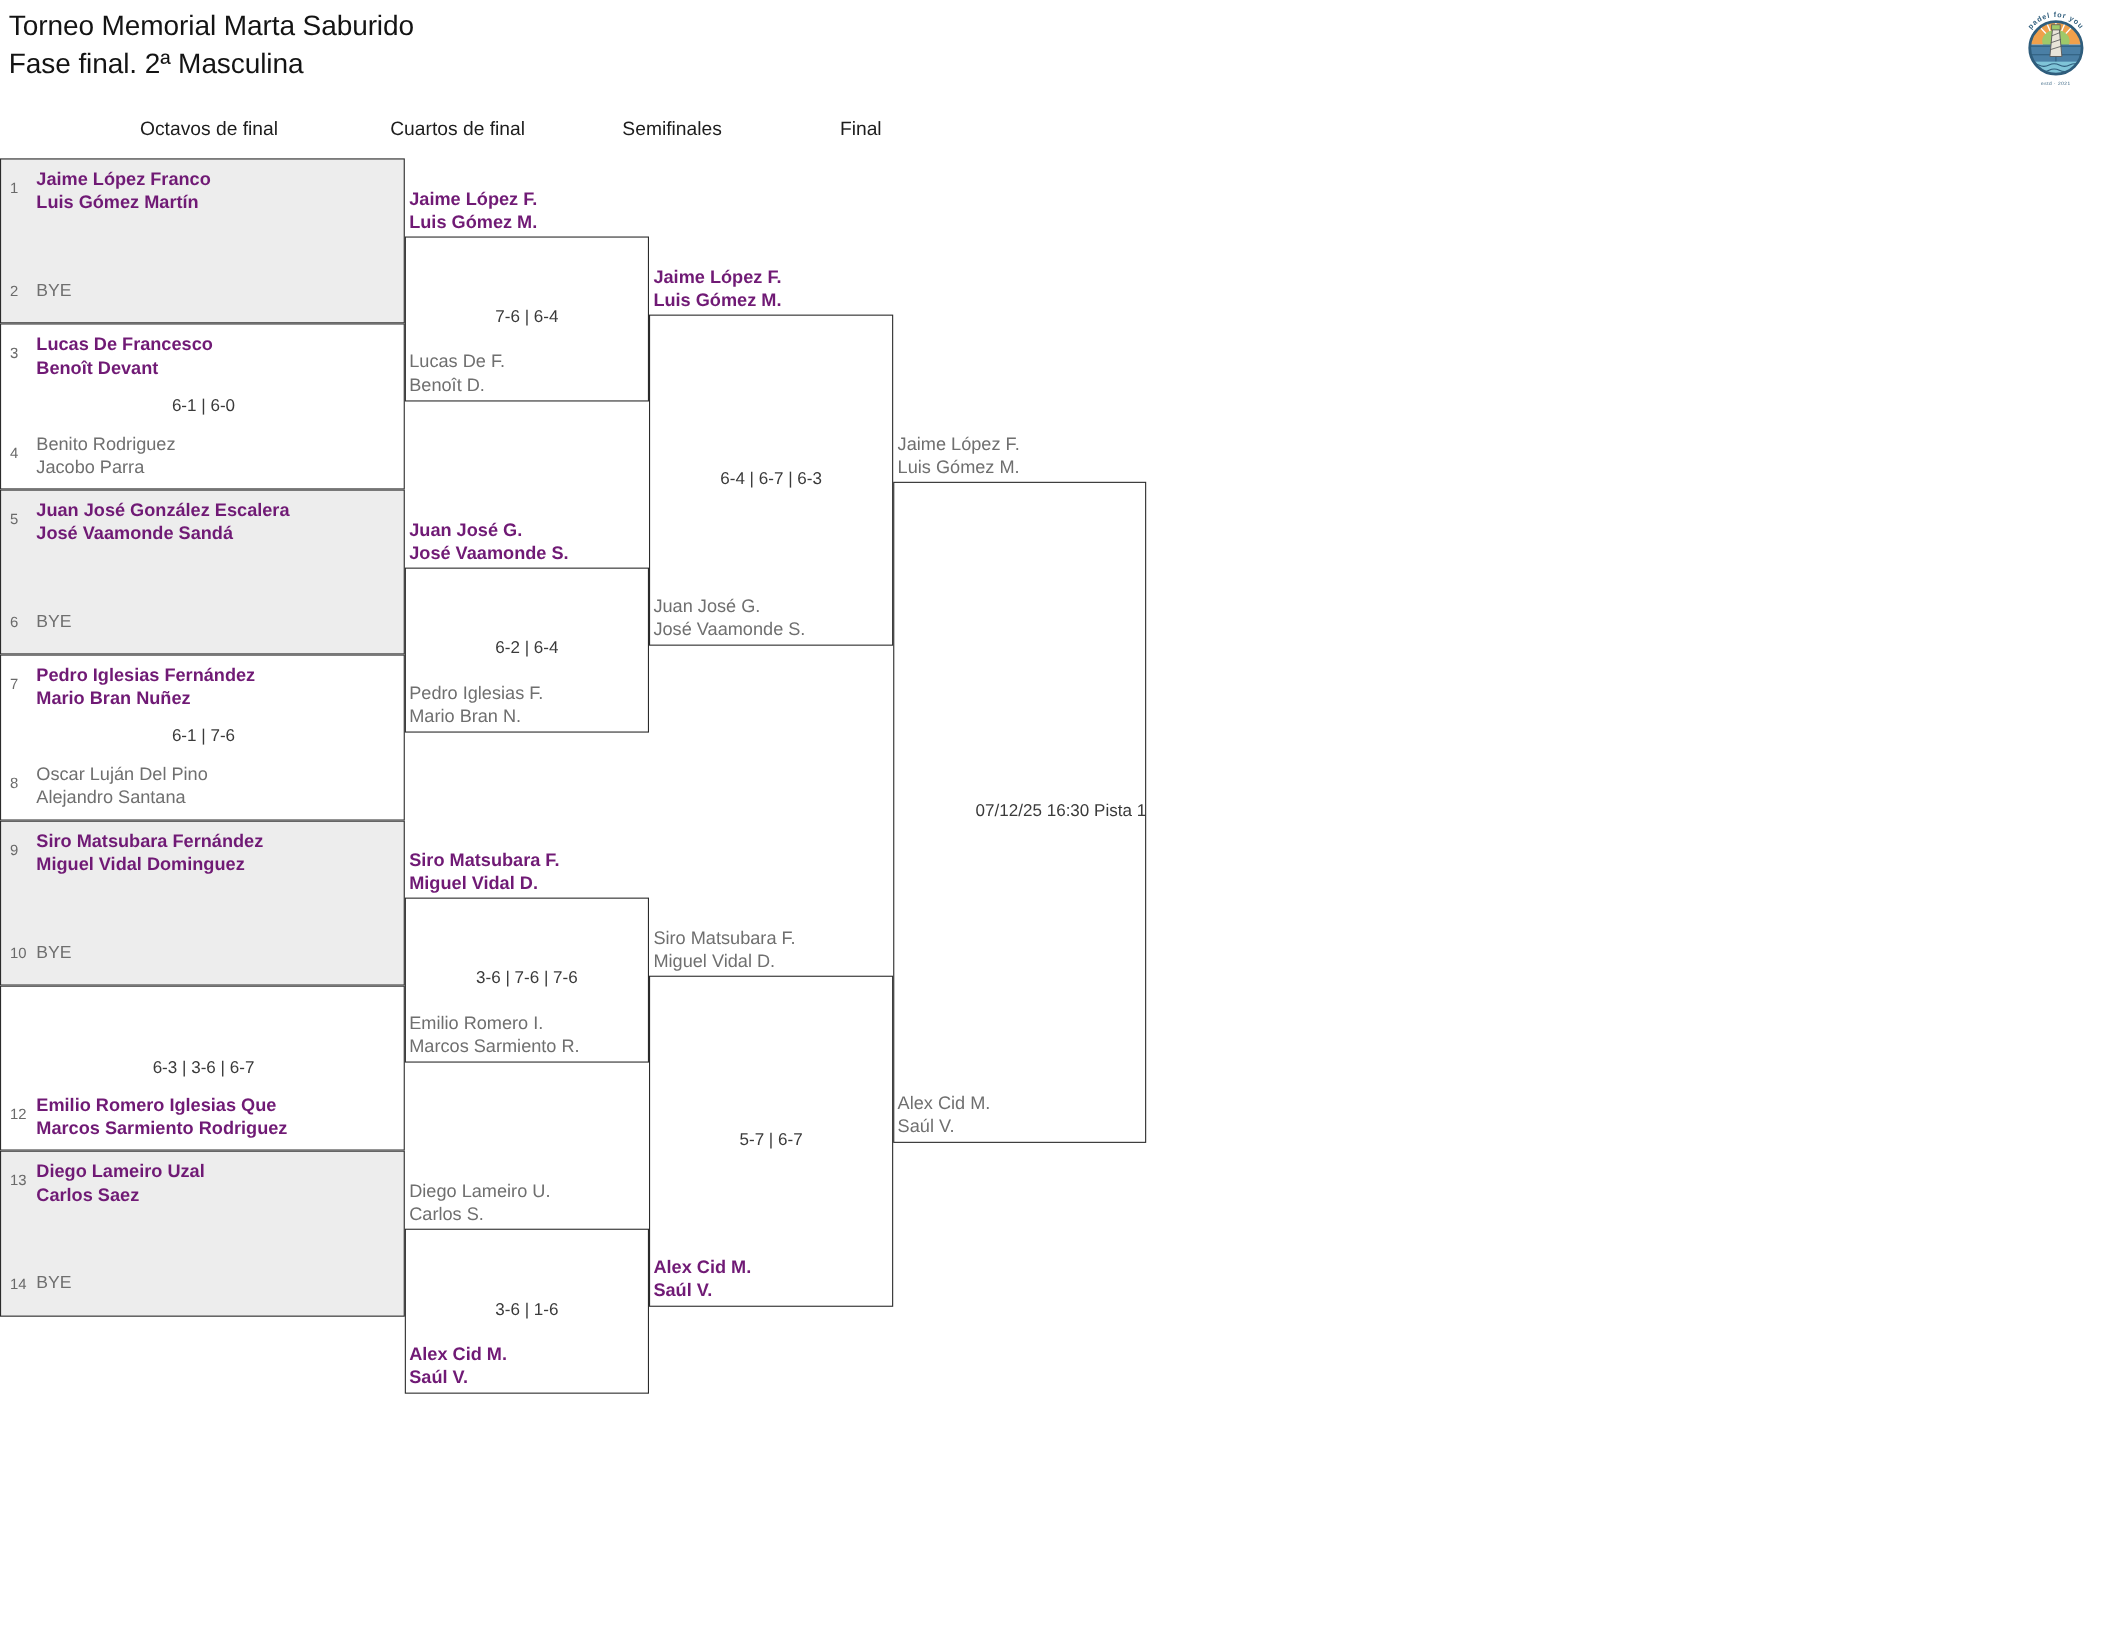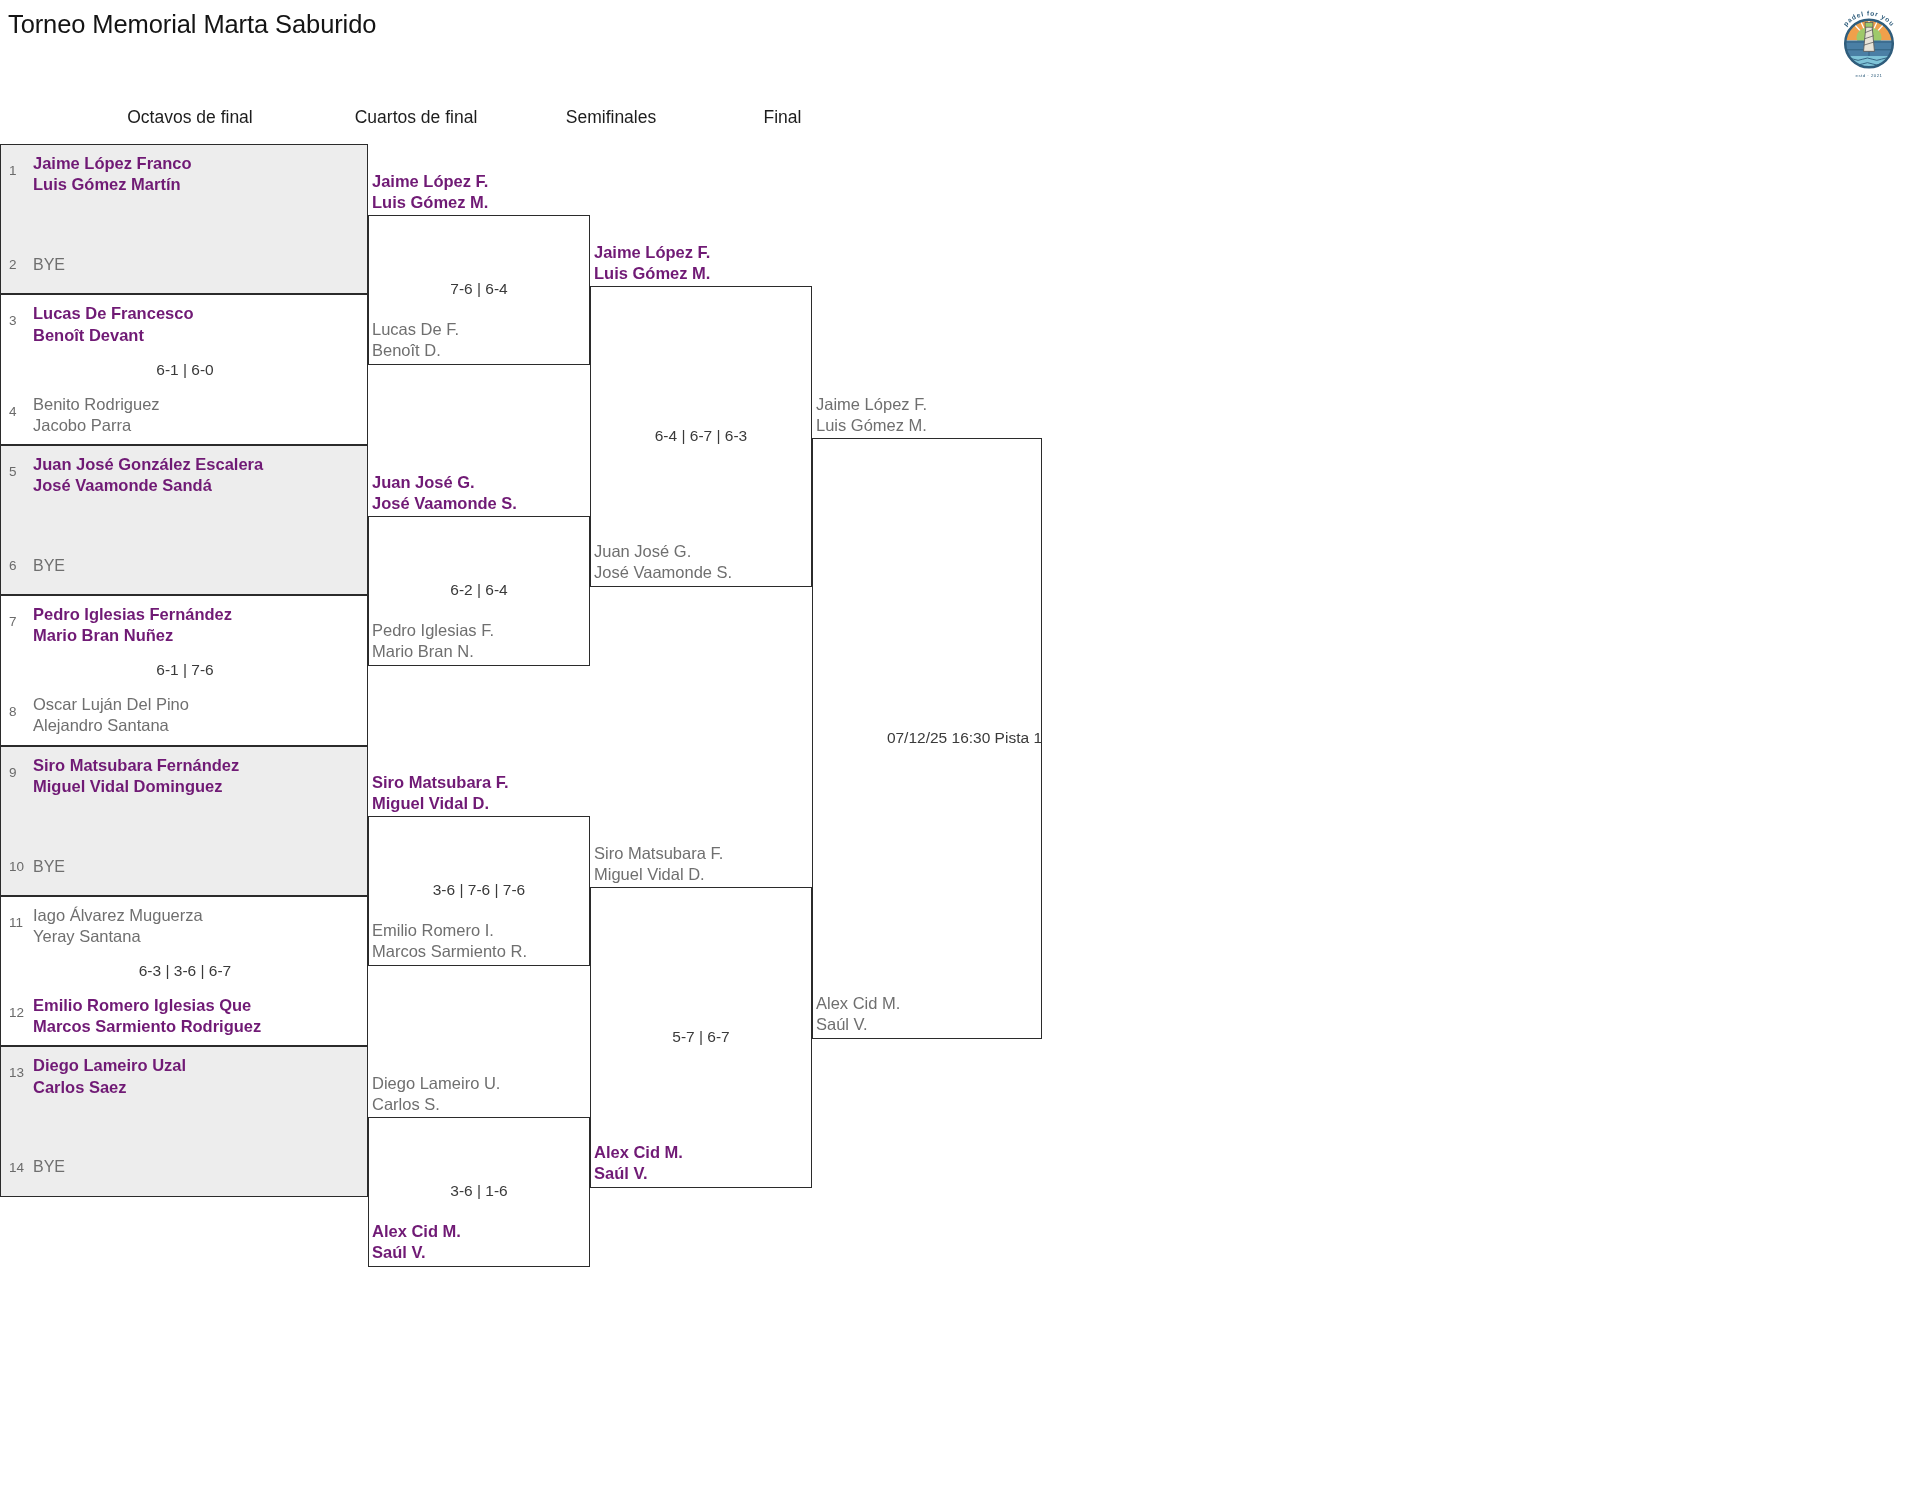--- a/index.html
+++ b/index.html
@@ -159,20 +159,21 @@
     color: #3a3a3a;
     white-space: nowrap;
     text-align: right;
   }
 </style>
 </head>
 <body>
 
 <div id="tournament-header">
   <div class="title-line">Torneo Memorial Marta Saburido</div>
+  <div class="title-line">Fase final. 2ª Masculina</div>
 </div>
 
 <div id="club-logo">
   <svg viewBox="0 0 100 100" width="78" height="78" aria-hidden="true">
     <defs>
       <path id="arcpath" d="M 14,52 A 36,36 0 0 1 86,52"></path>
       <clipPath id="circclip">
           <circle cx="50" cy="52" r="30"></circle>
         </clipPath>
     </defs>
@@ -299,27 +300,20 @@
         </div>
       </div>
       <div class="r16-slot bottom-slot bye bye-row" style="bottom: 18px;">
         <div class="seed-num two-digit">10</div>
         <div class="pair-names">
           <span class="nm">BYE</span>
         </div>
       </div>
     </div>
     <div class="r16-block play-block" style="top: 896px; height: 150.4px; left: 0px;">
-      <div class="r16-slot top-slot loser">
-        <div class="seed-num two-digit">11</div>
-        <div class="pair-names">
-          <span class="nm">Iago Álvarez Muguerza</span>
-          <span class="nm">Yeray Santana</span>
-        </div>
-      </div>
       <div class="r16-slot bottom-slot winner">
         <div class="seed-num two-digit">12</div>
         <div class="pair-names">
           <span class="nm">Emilio Romero Iglesias Que</span>
           <span class="nm">Marcos Sarmiento Rodriguez</span>
         </div>
       </div>
       <div class="r16-score" style="top: 65.2px;">6-3 | 3-6 | 6-7</div>
     </div>
     <div class="r16-block bye-block" style="top: 1046.4px; height: 150.4px; left: 0px;">

